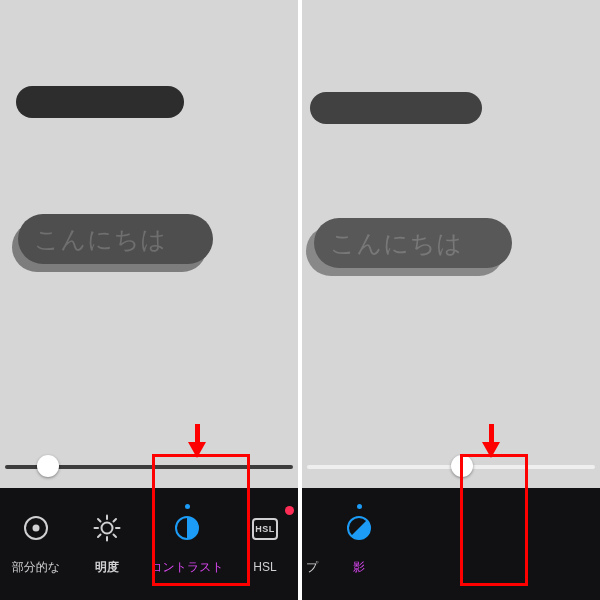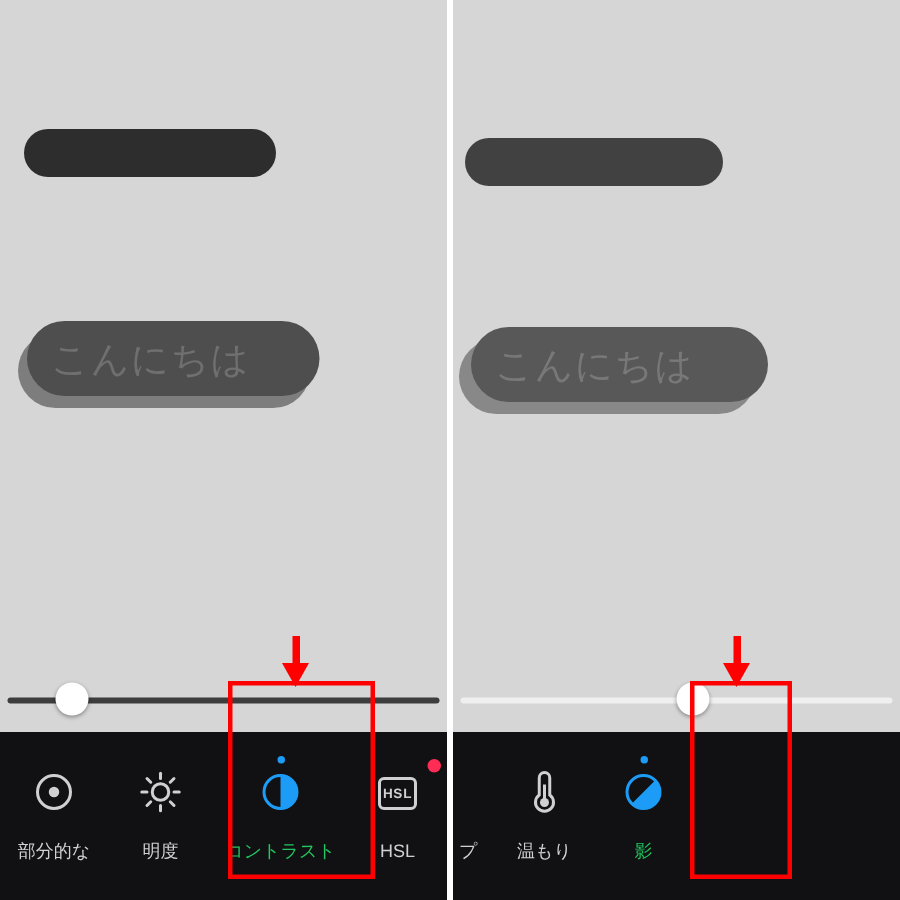--- a/index.html
+++ b/index.html
@@ -16,21 +16,21 @@
   
   .slider { position: absolute; left: 5px; right: 5px; bottom: 118px; height: 30px; }
   .slider-track { position: absolute; top: 13px; left: 0; right: 0; height: 4px; border-radius: 2px; }
   .slider-thumb { position: absolute; top: 3px; width: 22px; height: 22px; background: #ffffff; border-radius: 50%; box-shadow: 0 1px 3px rgba(0,0,0,0.4); }
   
   .toolbar { position: absolute; left: 0; right: 0; bottom: 0; height: 112px; background: #111113; display: flex; align-items: stretch; }
   .tool { flex: 0 0 auto; display: flex; flex-direction: column; align-items: center; justify-content: center; gap: 16px; position: relative; }
   .tool .dot { position: absolute; top: 16px; width: 5px; height: 5px; border-radius: 50%; background: #1c9cf6; }
   .tool .icon { width: 30px; height: 30px; display: flex; align-items: center; justify-content: center; }
   .tool .label { font-size: 12px; color: #d0d0d2; white-space: nowrap; }
-  .tool.active .label { color: #22c55e; }
+  .tool.active .label { color: #d946ef; }
   .tool .hsl-box { width: 26px; height: 22px; border: 2px solid #d0d0d2; border-radius: 4px; display: flex; align-items: center; justify-content: center; font-size: 9px; color: #d0d0d2; font-weight: 600; letter-spacing: 0.5px; }
   .badge { position: absolute; top: 18px; right: 4px; width: 9px; height: 9px; border-radius: 50%; background: #ff2d55; }
   
   .annot-box { position: absolute; border: 3px solid #ff0000; pointer-events: none; }
   .arrow { position: absolute; width: 18px; height: 34px; pointer-events: none; }
   .arrow .stem { position: absolute; left: 7px; top: 0; width: 5px; height: 22px; background: #ff0000; }
   .arrow .head { position: absolute; left: 0; top: 18px; width: 0; height: 0; border-left: 9px solid transparent; border-right: 9px solid transparent; border-top: 16px solid #ff0000; }
   svg { display: block; }
 </style>
 </head>
@@ -52,21 +52,21 @@
     <div class="toolbar">
       <div class="tool" style="width:72px;">
         <span class="icon">
           <svg width="28" height="28" viewBox="0 0 28 28">
               <circle cx="14" cy="14" r="11" fill="none" stroke="#d0d0d2" stroke-width="2"></circle>
               <circle cx="14" cy="14" r="3.5" fill="#d0d0d2"></circle>
             </svg>
         </span>
         <span class="label">部分的な</span>
       </div>
-      <div class="tool" style="width:70px;">
+      <div class="tool" style="width:70px;font-weight:bold;">
         <span class="icon">
           <svg width="28" height="28" viewBox="0 0 28 28">
               <circle cx="14" cy="14" r="5.5" fill="none" stroke="#d0d0d2" stroke-width="2"></circle>
           <g stroke="#d0d0d2" stroke-width="2" stroke-linecap="round">
           <line x1="14" y1="1.5" x2="14" y2="5"></line>
                 <line x1="14" y1="23" x2="14" y2="26.5"></line>
           <line x1="1.5" y1="14" x2="5" y2="14"></line>
                 <line x1="23" y1="14" x2="26.5" y2="14"></line>
           <line x1="5" y1="5" x2="7.5" y2="7.5"></line>
                 <line x1="20.5" y1="20.5" x2="23" y2="23"></line>
@@ -113,30 +113,20 @@
     </div>
     <div class="slider">
       <div class="slider-track" style="background:#efefef;"></div>
       <div class="slider-thumb" style="left:50%;"></div>
     </div>
     <div class="toolbar">
       <div class="tool" style="width:26px; align-items:flex-start; padding-left:4px;">
         <span class="icon" style="width:14px;"></span>
         <span class="label">プ</span>
       </div>
-      <div class="tool" style="width:70px;">
-        <span class="icon">
-          <svg width="18" height="30" viewBox="0 0 18 30">
-              <path d="M9 2 a3.5 3.5 0 0 1 3.5 3.5 V17 a6 6 0 1 1 -7 0 V5.5 A3.5 3.5 0 0 1 9 2 Z" fill="none" stroke="#d0d0d2" stroke-width="2"></path>
-              <circle cx="9" cy="22" r="3" fill="#d0d0d2"></circle>
-              <line x1="9" y1="10" x2="9" y2="20" stroke="#d0d0d2" stroke-width="2"></line>
-            </svg>
-        </span>
-        <span class="label">温もり</span>
-      </div>
       <div class="tool active" style="width:62px;">
         <span class="dot"></span>
         <span class="icon">
           <svg width="28" height="28" viewBox="0 0 28 28">
               <circle cx="14" cy="14" r="11" fill="none" stroke="#1c9cf6" stroke-width="2"></circle>
               <path d="M6 22 A11 11 0 0 0 22 6 Z" fill="#1c9cf6"></path>
             </svg>
         </span>
         <span class="label">影</span>
       </div>

